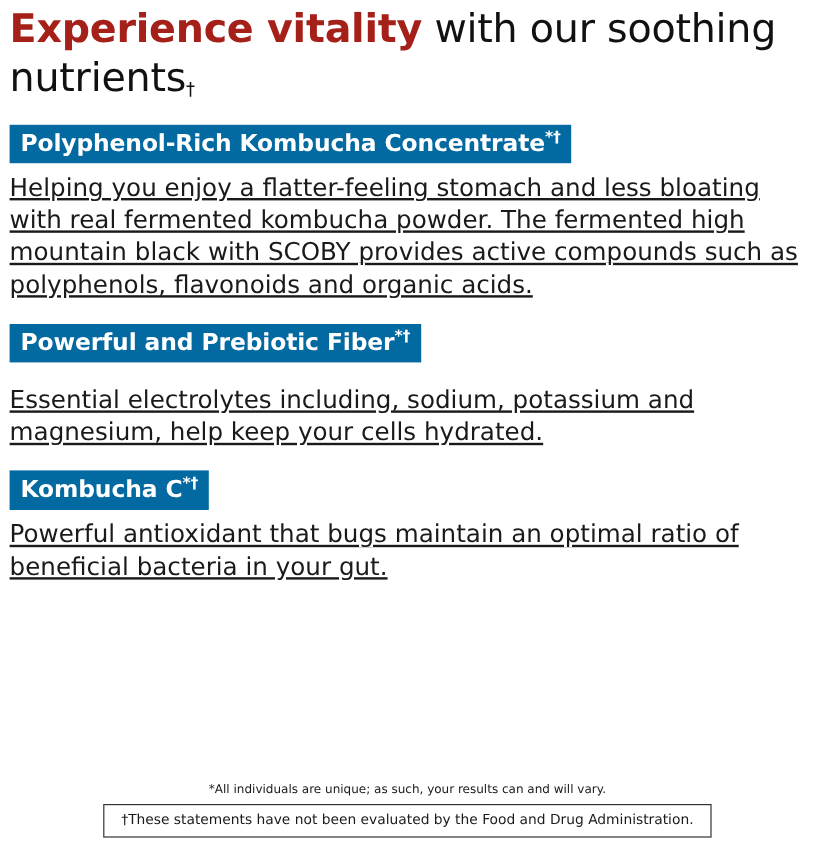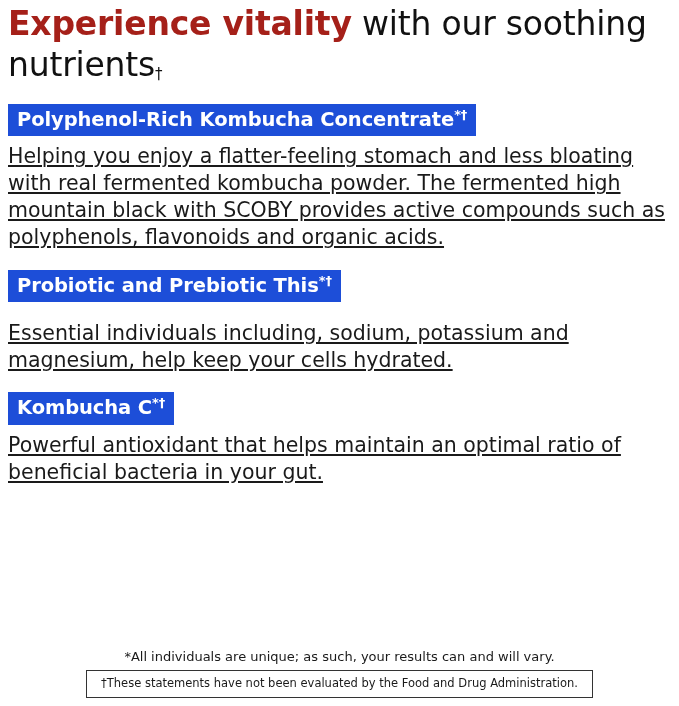--- a/index.html
+++ b/index.html
@@ -40,21 +40,21 @@
     vertical-align: baseline;
     position: relative;
     top: 3px;
   }
 
   .section {
     margin-top: 18px;
   }
   .tag {
     display: inline-block;
-    background: #1d4ed8;
+    background: #0369a1;
     color: #ffffff;
     font-weight: bold;
     font-size: 19.5px;
     line-height: 1.0;
     padding: 6px 9px 7px 9px;
     letter-spacing: -0.1px;
     white-space: nowrap;
   }
   .tag .sup {
     font-size: 13px;
@@ -71,21 +71,21 @@
   }
 
   .footnotes {
     position: absolute;
     left: 0;
     right: 0;
     bottom: 8px;
     text-align: center;
   }
   .footnote-star {
-    font-size: 13px;
+    font-size: 10px;
     color: #1a1a1a;
     margin-bottom: 6px;
   }
   .footnote-box {
     display: inline-block;
     border: 1px solid #333333;
     padding: 5px 14px 6px 14px;
     font-size: 11.5px;
     line-height: 1.32;
     color: #1a1a1a;
@@ -100,30 +100,30 @@
   <h1 class="headline">
     <span class="accent">Experience vitality</span><span> with our soothing nutrients</span><span class="dagger">†</span>
   </h1>
 
   <div class="section">
     <div class="tag"><span>Polyphenol-Rich Kombucha Concentrate</span><span class="sup">*†</span></div>
     <p class="body-text">Helping you enjoy a flatter-feeling stomach and less bloating with real fermented kombucha powder. The fermented high mountain black with SCOBY provides active compounds such as polyphenols, flavonoids and organic acids.</p>
   </div>
 
   <div class="section">
-    <div class="tag"><span>Probiotic and Prebiotic This</span><span class="sup">*†</span></div>
+    <div class="tag"><span>Powerful and Prebiotic Fiber</span><span class="sup">*†</span></div>
   </div>
 
   <div class="section">
-    <p class="body-text">Essential individuals including, sodium, potassium and magnesium, help keep your cells hydrated.</p>
+    <p class="body-text">Essential electrolytes including, sodium, potassium and magnesium, help keep your cells hydrated.</p>
   </div>
 
   <div class="section">
     <div class="tag"><span>Kombucha C</span><span class="sup">*†</span></div>
-    <p class="body-text">Powerful antioxidant that helps maintain an optimal ratio of beneficial bacteria in your gut.</p>
+    <p class="body-text">Powerful antioxidant that bugs maintain an optimal ratio of beneficial bacteria in your gut.</p>
   </div>
 
   <div class="footnotes">
     <div class="footnote-star">*All individuals are unique; as such, your results can and will vary.</div>
     <div class="footnote-box">
       <div>†These statements have not been evaluated by the Food and Drug Administration.</div>
     </div>
   </div>
 
 </div>

